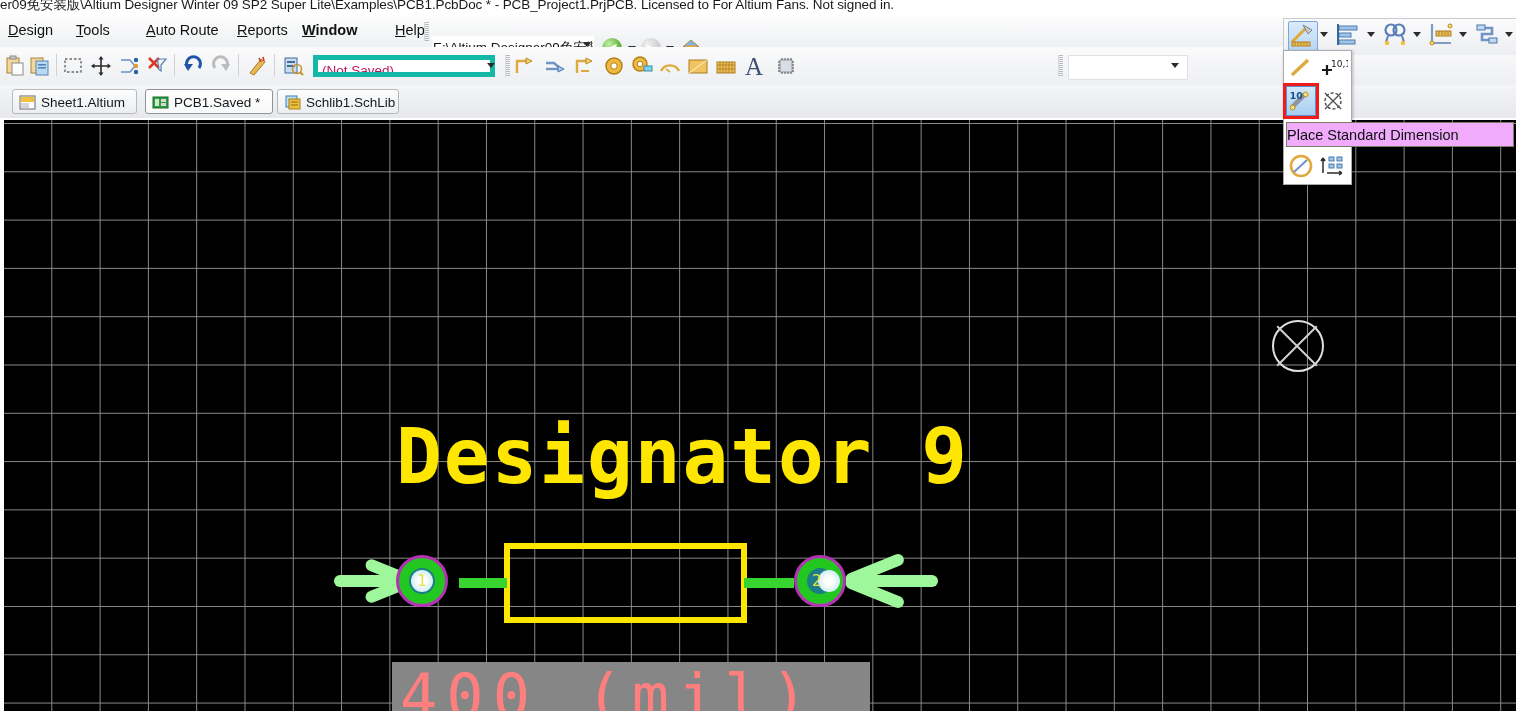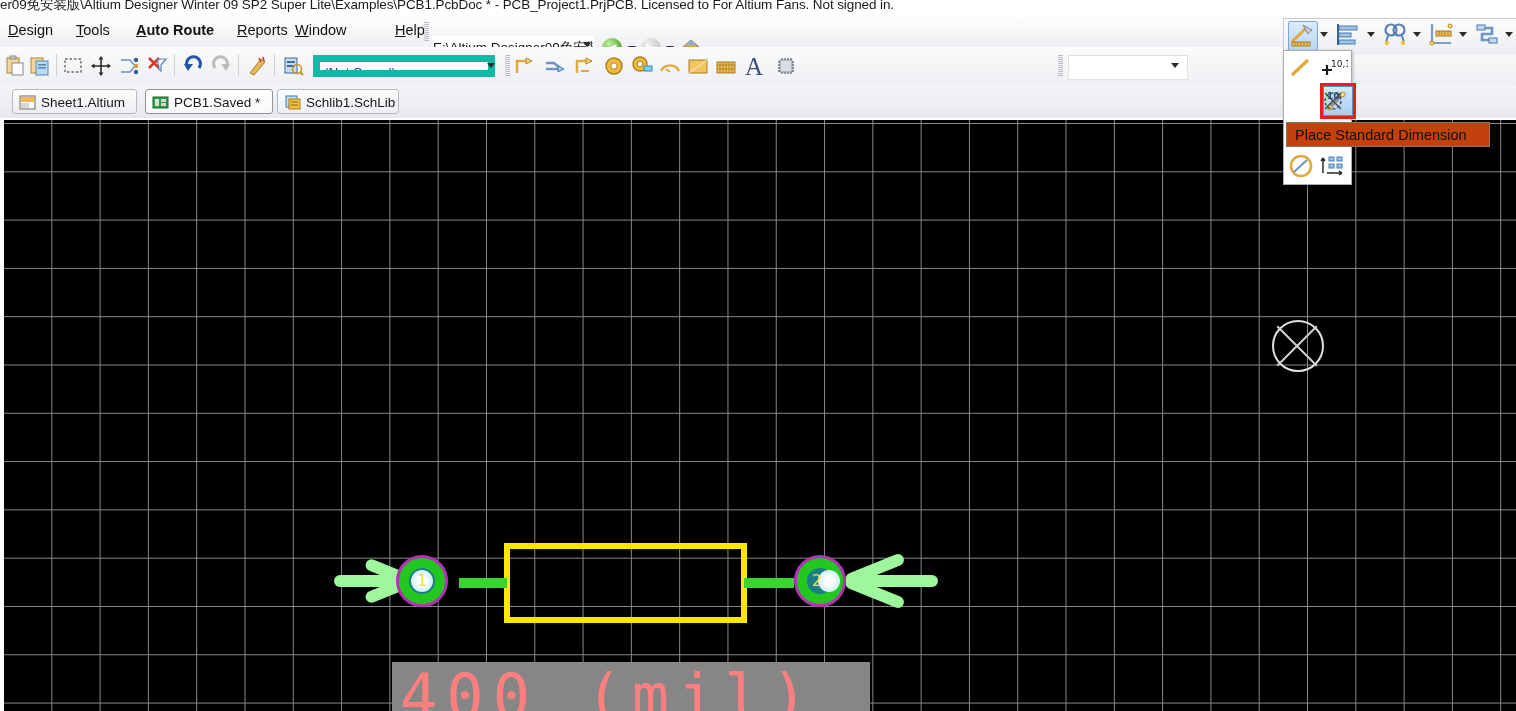--- a/index.html
+++ b/index.html
@@ -62,22 +62,22 @@
   
   .toolbar2{
     position:absolute;left:0;top:47px;width:1516px;height:38px;
     background:linear-gradient(#fbfbfc,#edeff2);
     border-bottom:1px solid #d9dbdf;
   }
   .tb-sep{position:absolute;top:54px;width:1px;height:22px;background:#cfd1d5;}
   .tbicon{position:absolute;top:55px;width:22px;height:22px;}
   .notsaved{
     position:absolute;left:313px;top:55px;width:182px;height:22px;
-    background:#fff;border:7px solid #14b8a6;
-    font-size:13.5px;color:#4c1d95;line-height:22px;padding-left:4px;box-sizing:border-box;
+    background:#fff;border:5px solid #14b8a6;
+    font-size:13.5px;color:#be185d;line-height:22px;padding-left:4px;box-sizing:border-box;
     white-space:nowrap;overflow:hidden;
   }
   .notsaved-caret{position:absolute;left:487px;top:63px;width:0;height:0;
     border-left:4px solid transparent;border-right:4px solid transparent;border-top:5px solid #2b2b2b;}
   .emptycombo{
     position:absolute;left:1068px;top:55px;width:118px;height:23px;
     background:#fff;border:1px solid #dfe1e4;
   }
   .emptycombo-caret{position:absolute;left:1171px;top:63px;width:0;height:0;
     border-left:4px solid transparent;border-right:4px solid transparent;border-top:5px solid #2b2b2b;}
@@ -179,45 +179,45 @@
   }
   .pcell{position:absolute;width:30px;height:30px;}
   .pcell.highlight{
     outline:3px solid #f01b1b;
     background:linear-gradient(#d3e8fb,#a8cdf0);
     border:1px solid #5a8fc7;box-sizing:border-box;
   }
 
   
   .tooltip{
-    position:absolute;left:1286px;top:122px;width:204px;height:25px;
-    background:#c2410c;border:1px solid #7d7d64;
+    position:absolute;left:1286px;top:122px;width:228px;height:25px;
+    background:#f0abfc;border:1px solid #7d7d64;
     font-size:14.5px;color:#101010;line-height:24px;
-    padding-left:8px;box-sizing:border-box;white-space:nowrap;
+    padding-left:0;box-sizing:border-box;white-space:nowrap;
   }
 </style>
 </head>
 <body>
 
 <div id="app">
 
   
   <div class="titlebar">
     <div class="ttext">er09免安装版\Altium Designer Winter 09 SP2 Super Lite\Examples\PCB1.PcbDoc * - PCB_Project1.PrjPCB. Licensed to For Altium Fans. Not signed in.</div>
     <div class="wbtn min">—</div>
     <div class="wbtn max">❐</div>
   </div>
 
   
   <div class="menubar">
     <div class="menuitem" style="left:6px;"><u>D</u>esign</div>
     <div class="menuitem" style="left:74px;text-align:right;"><u>T</u>ools</div>
-    <div class="menuitem" style="left:134px;font-weight:bold;"><u>A</u>uto Route</div>
+    <div class="menuitem" style="left:144px;"><u>A</u>uto Route</div>
     <div class="menuitem" style="left:235px;text-align:center;"><u>R</u>eports</div>
-    <div class="menuitem" style="left:293px;"><u>W</u>indow</div>
+    <div class="menuitem" style="left:300px;font-weight:bold;"><u>W</u>indow</div>
     <div class="menuitem" style="left:393px;"><u>H</u>elp</div>
 
     <div class="gripper" style="left:424px;"></div>
 
     <div class="pathbox">E:\Altium Designer09免安装版\A</div>
     <div class="pathcaret"></div>
 
     <div class="navbtn back">
         <span class="arr">◀</span>
       </div>
@@ -369,20 +369,21 @@
       <rect x="5" y="5" width="11" height="10" fill="#f0c040" stroke="#a57f18"></rect>
       <path d="M7 8 H14 M7 11 H14" stroke="#8a6a12"></path>
     </svg>
     <span>Schlib1.SchLib</span>
   </div>
 
   
   <div class="canvasframe">
     <div class="canvas">
 
+      <div class="silk" style="left:392px;top:292px;font-size:76px;">Designator 9</div>
 
       <div class="outline"></div>
 
       <div class="track t1"></div>
       <div class="track t2"></div>
 
       <div style="position:absolute;left:330px;top:437px;width:126px;height:48px;">
         <div class="spoke" style="left:0px;top:18px;width:74px;"></div>
         <div class="spoke" style="left:32px;top:0px;width:60px;transform:rotate(22deg);transform-origin:0 50%;"></div>
         <div class="spoke" style="left:32px;top:36px;width:60px;transform:rotate(-22deg);transform-origin:0 50%;"></div>
@@ -476,21 +477,21 @@
         <path d="M6 22 L22 7" stroke="#e0a93c" stroke-width="3.4"></path>
       </svg>
     </div>
     <div class="pcell" style="left:34px;top:2px;">
       <svg viewBox="0 0 30 30" width="30" height="30">
         <path d="M4 17 H14 M9 12 V22" stroke="#1a1a1a" stroke-width="2.2"></path>
         <text x="13" y="14" font-family="DejaVu Sans, sans-serif" font-size="9" fill="#1a1a1a">10,10</text>
       </svg>
     </div>
 
-    <div class="pcell highlight" style="left:2px;top:35px;margin-left:37px;">
+    <div class="pcell highlight" style="left:2px;top:35px;">
       <svg viewBox="0 0 30 30" width="28" height="28" style="margin:0;">
         <path d="M5 22 L19 8" stroke="#8f959e" stroke-width="5"></path>
         <circle cx="6" cy="22" r="2.6" fill="#f7e07a" stroke="#b8881f"></circle>
         <circle cx="20" cy="8" r="2.6" fill="#f7e07a" stroke="#b8881f"></circle>
         <text x="3" y="13" font-family="DejaVu Sans, sans-serif" font-size="10" font-weight="bold" fill="#1b4f8c">10</text>
       </svg>
     </div>
     <div class="pcell" style="left:34px;top:35px;">
       <svg viewBox="0 0 30 30" width="30" height="30">
         <circle cx="15" cy="15" r="8" fill="none" stroke="#4a4a4a" stroke-width="1.4" stroke-dasharray="3,2"></circle>

